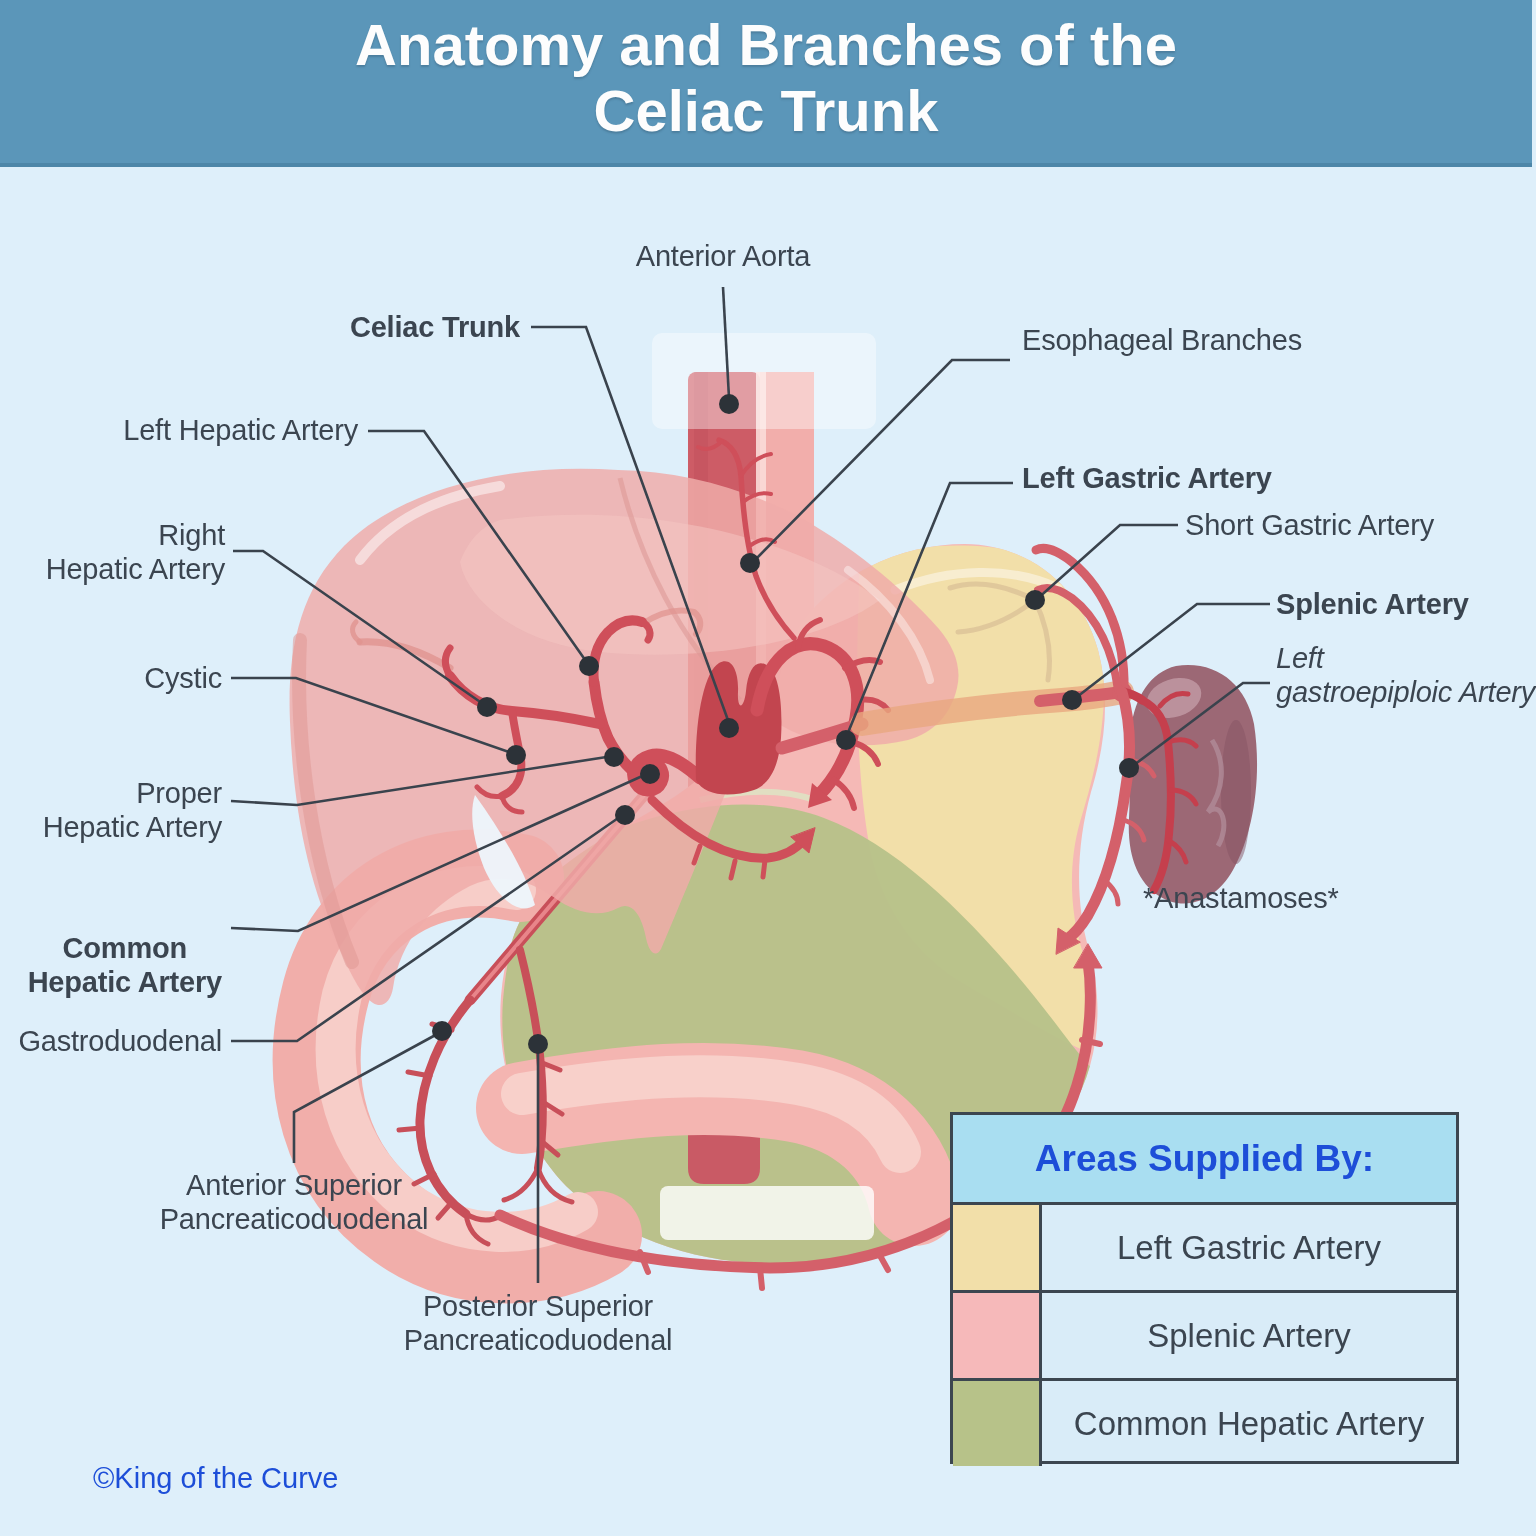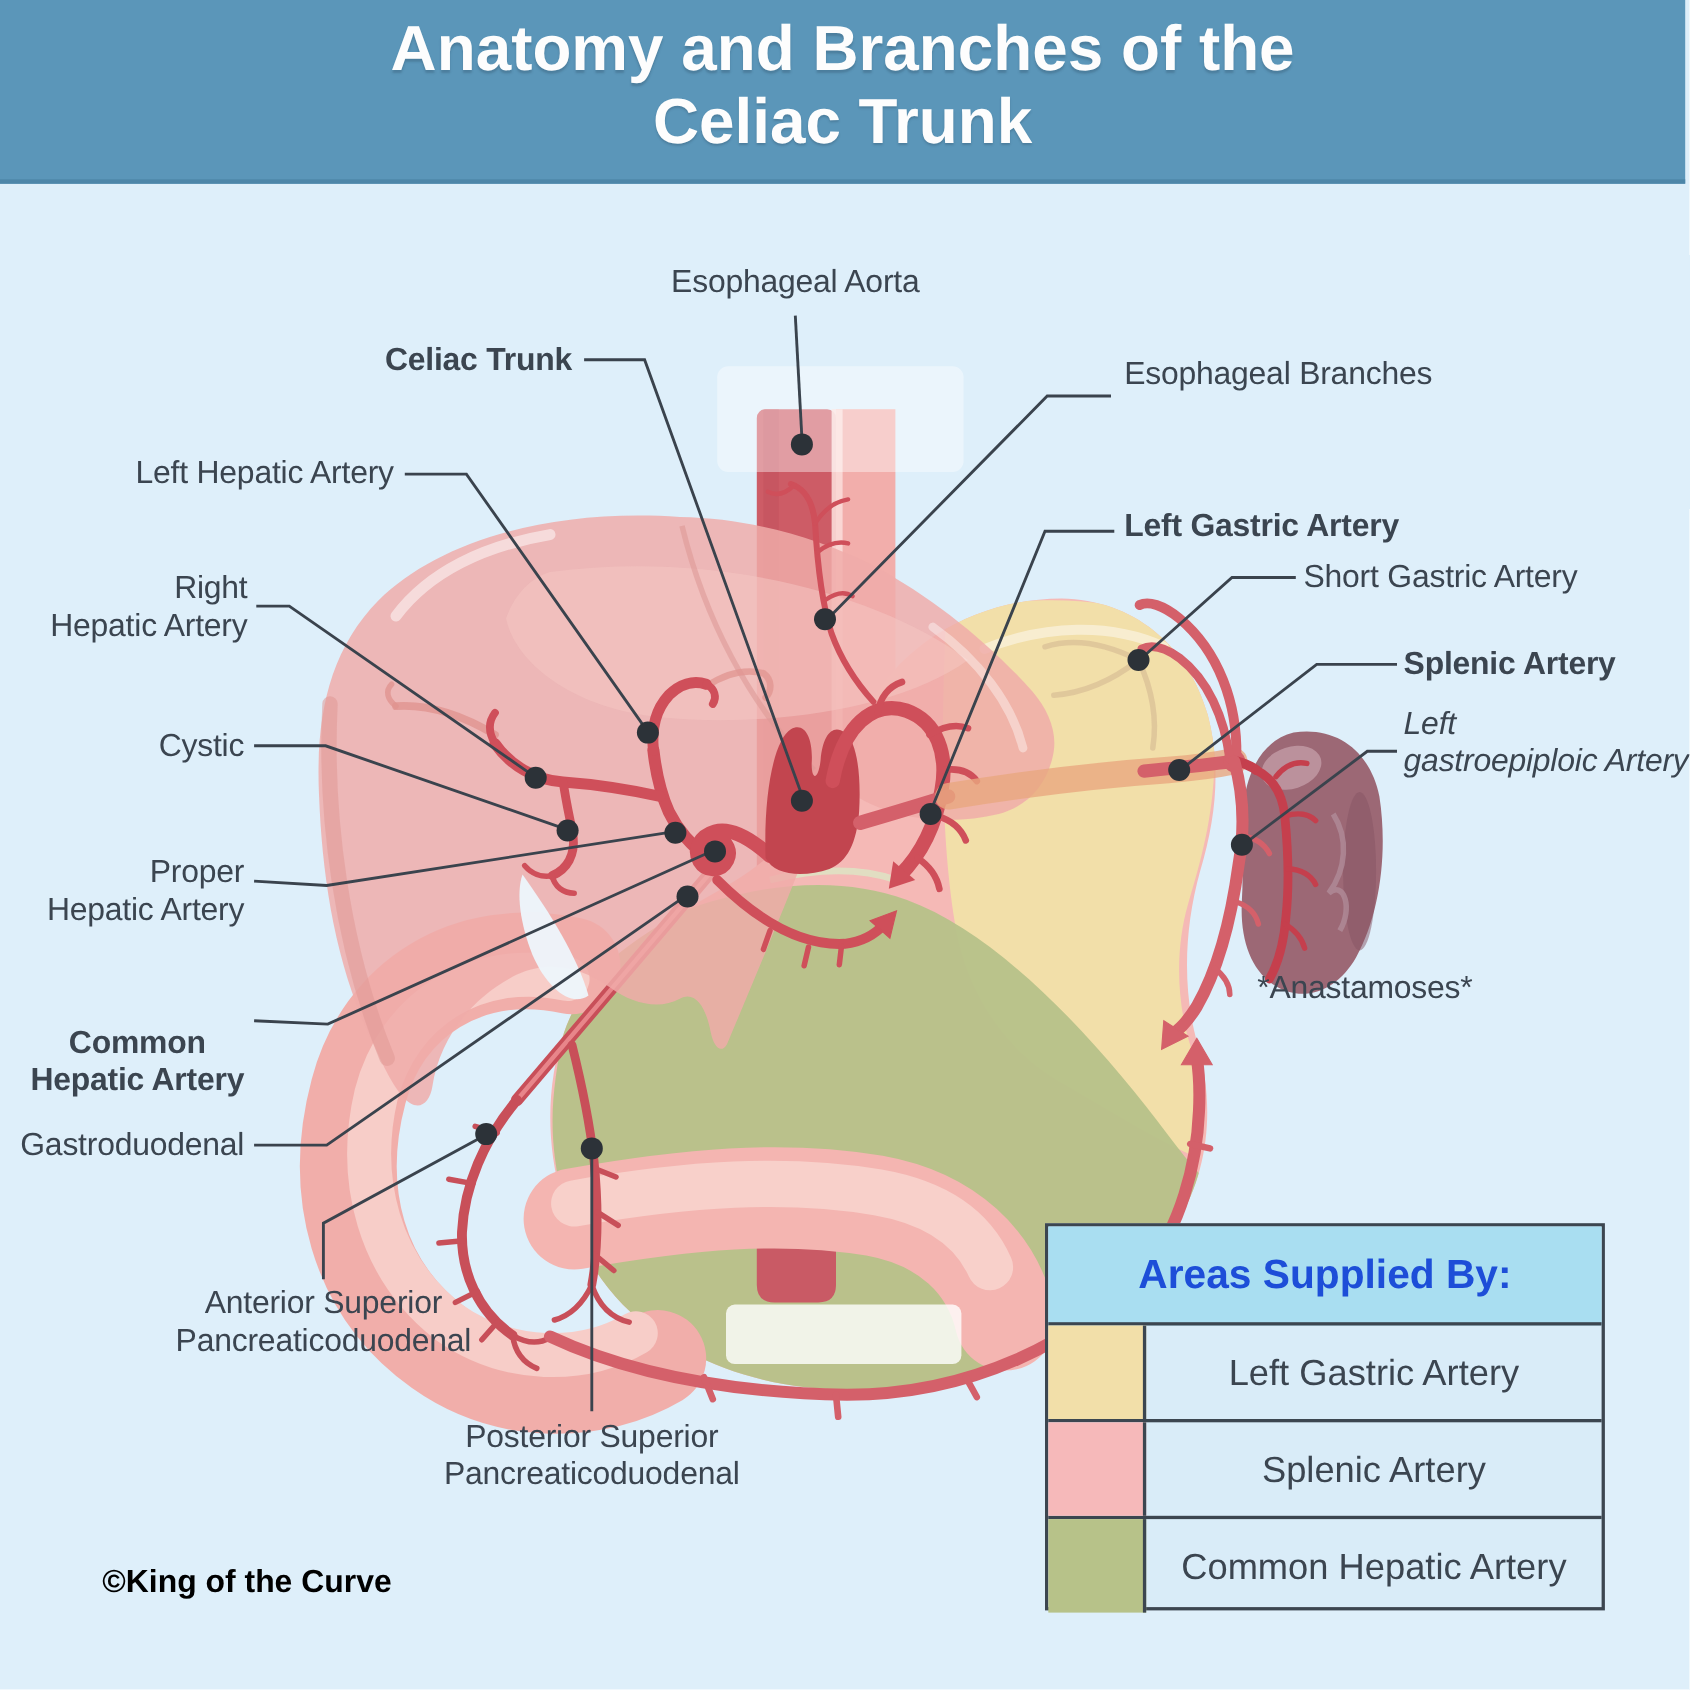--- a/index.html
+++ b/index.html
@@ -58,21 +58,21 @@
   .legend .row{
     height:85px;display:flex;border-bottom:3px solid #3c4650;
   }
   .legend .row:last-child{border-bottom:none;}
   .legend .sw{width:86px;border-right:3px solid #3c4650;}
   .legend .lab{
     flex:1;display:flex;align-items:center;justify-content:center;
     font-size:33px;color:#3b4550;
   }
   
-  .copyright{position:absolute;left:93px;top:1422px;font-size:29px;color:#000000;font-weight:bold;}
+  .copyright{position:absolute;left:93px;top:1462px;font-size:29px;color:#1d4ed8;}
 </style>
 </head>
 <body>
 
 <div class="canvas" data-name="infographic-canvas">
 
   <div class="titlebar" data-name="title-bar">
     <div class="t1" data-name="page-title-line1">Anatomy and Branches of the</div>
     <div class="t2" data-name="page-title-line2">Celiac Trunk</div>
   </div>
@@ -229,21 +229,21 @@
       <circle cx="516" cy="755" r="10" data-name="dot-cystic"></circle>
       <circle cx="614" cy="757" r="10" data-name="dot-proper-hepatic"></circle>
       <circle cx="650" cy="774" r="10" data-name="dot-common-hepatic"></circle>
       <circle cx="625" cy="815" r="10" data-name="dot-gastroduodenal"></circle>
       <circle cx="442" cy="1031" r="10" data-name="dot-anterior-pd"></circle>
       <circle cx="538" cy="1044" r="10" data-name="dot-posterior-pd"></circle>
     </g>
   </svg>
 
   <div class="lbl" data-name="label-abdominal-aorta">
-    <span data-name="label-text">Esophageal Aorta</span>
+    <span data-name="label-text">Anterior Aorta</span>
   </div>
   <div class="lbl b" data-name="label-celiac-trunk">
     <span data-name="label-text">Celiac Trunk</span>
   </div>
   <div class="lbl" data-name="label-left-hepatic-artery">
     <span data-name="label-text">Left Hepatic Artery</span>
   </div>
   <div class="lbl" data-name="label-right-hepatic-artery">
     <div data-name="label-text-line1">Right</div>
     <div data-name="label-text-line2">Hepatic Artery</div>

